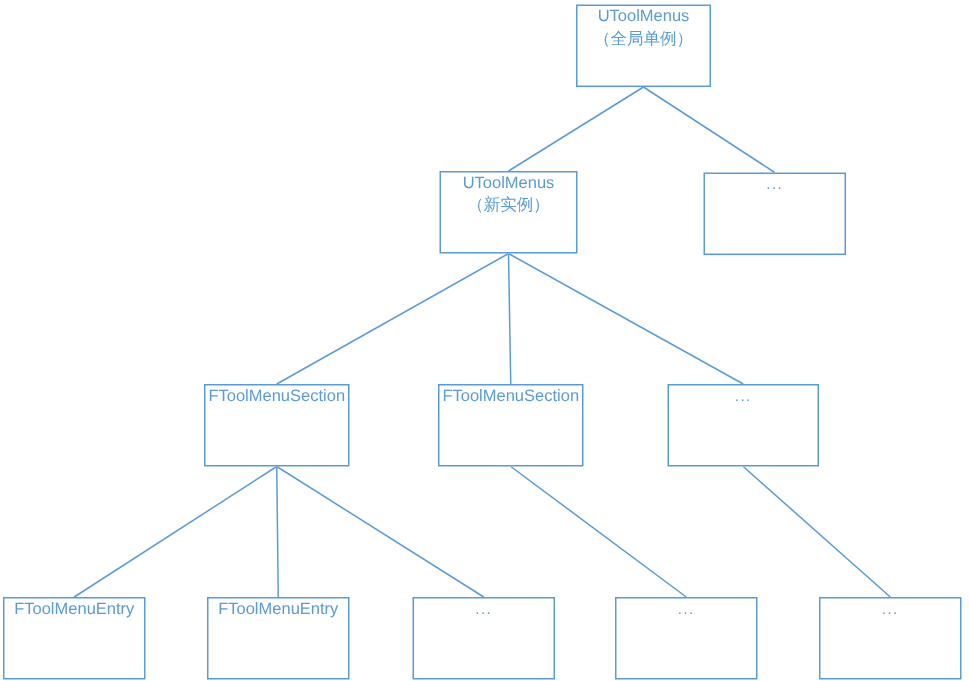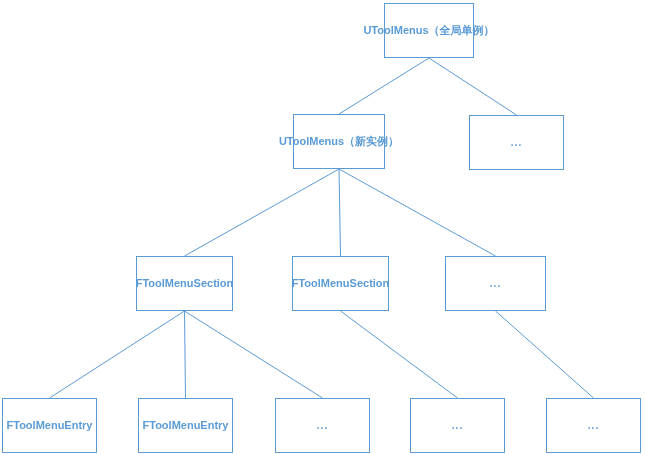--- a/index.html
+++ b/index.html
@@ -25,28 +25,27 @@
   svg.edge-layer line {
     stroke: #5b9bd5;
     stroke-width: 1;
   }
   .node-box {
     position: absolute;
     box-sizing: border-box;
     border: 1px solid #5b9bd5;
     background: #ffffff;
     display: flex;
+    flex-direction: column;
     align-items: center;
-    justify-content: center;
     color: #5b9bd5;
     font-size: 11px;
     line-height: 15px;
     text-align: center;
     white-space: nowrap;
-    font-weight: bold;
   }
   .node-line {
     display: block;
   }
   .node-box.ellipsis {
     font-size: 10px;
     letter-spacing: 1px;
   }
 </style>
 </head>

